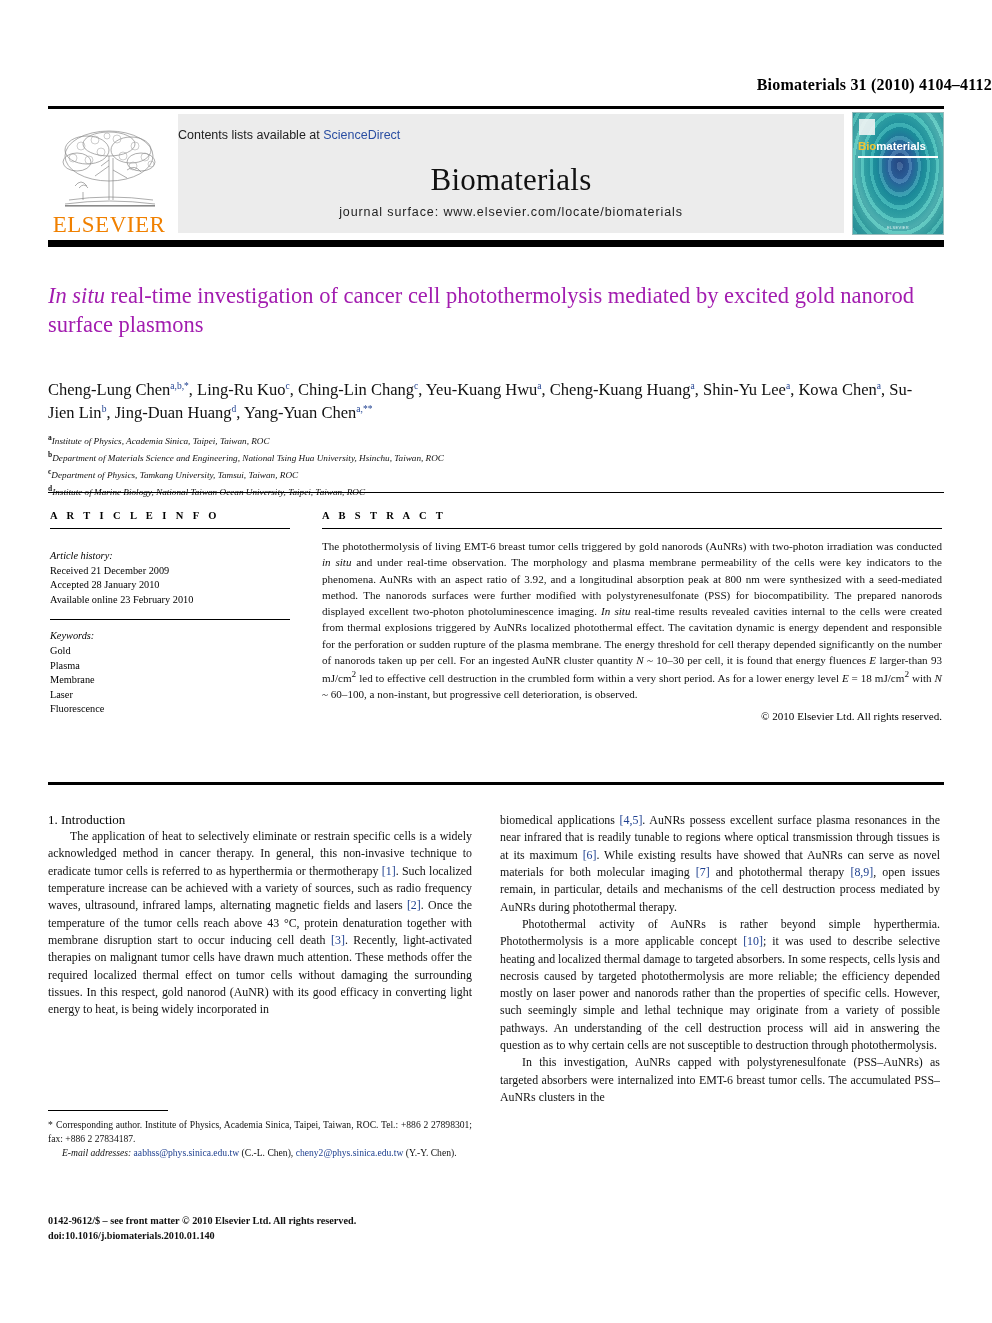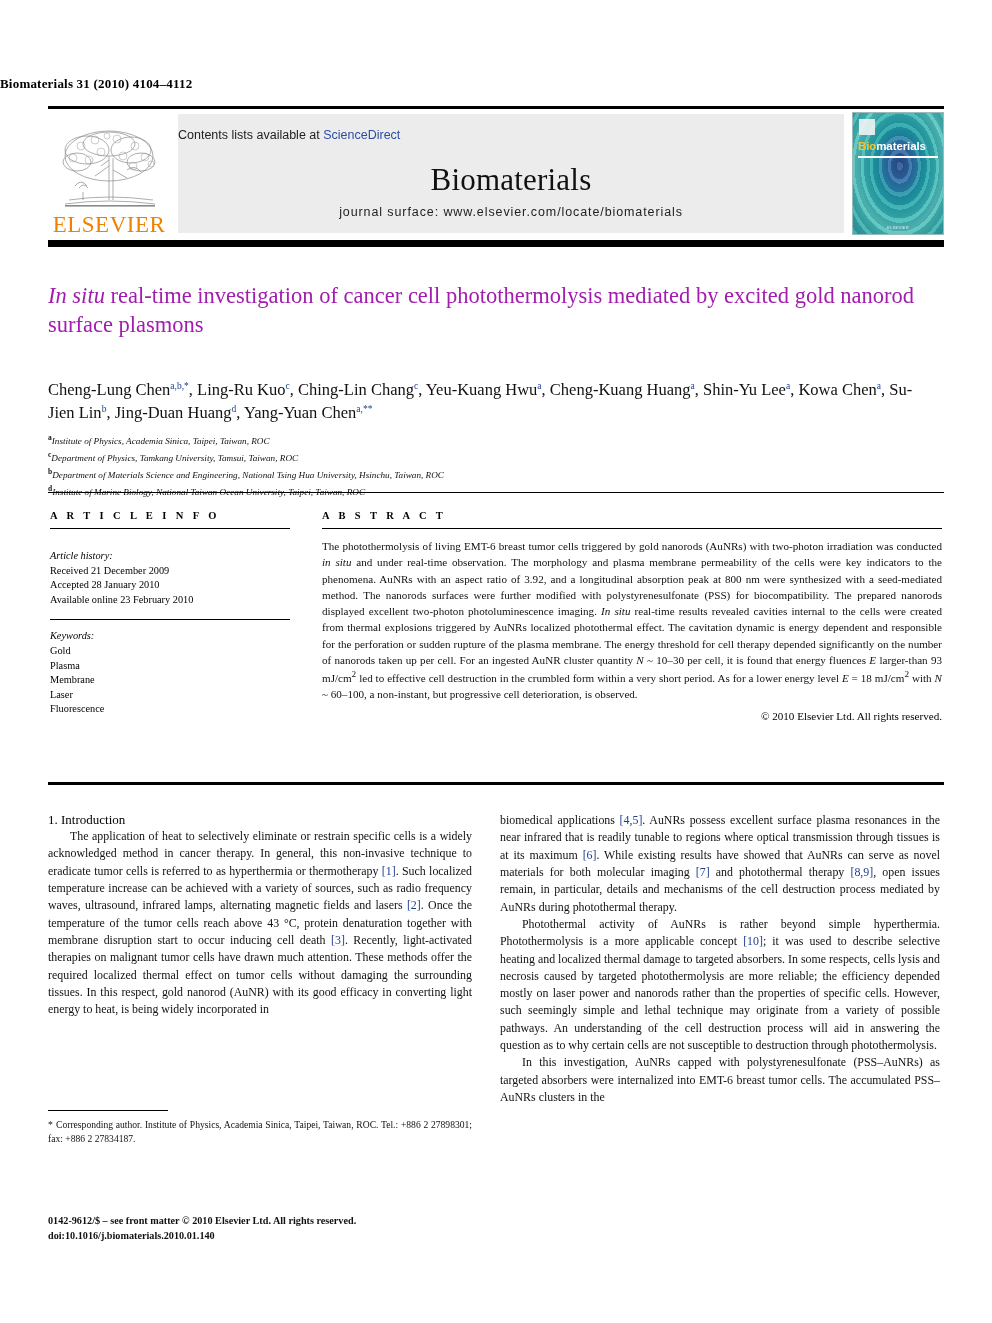--- a/index.html
+++ b/index.html
@@ -19,22 +19,22 @@
     left: 0; top: 0;
     width: 992px;
     height: 1323px;
     padding: 0;
   }
 
   
   .running-head {
     position: absolute;
     top: 76px; left: 0; right: 0;
-    text-align: left;
-    font-size: 13px;
+    text-align: right;
+    font-size: 16px;
     font-weight: bold;
     letter-spacing: .2px;
   }
 
   
   .masthead {
     position: absolute;
     left: 48px; top: 106px;
     width: 896px;
     height: 132px;
@@ -346,22 +346,22 @@
   </div>
 
   <div class="thick-rule"></div>
 
   <div class="article-title"><i>In situ</i><span> real-time investigation of cancer cell photothermolysis mediated by excited gold nanorod surface plasmons</span></div>
 
   <div class="authors"><span>Cheng-Lung Chen</span><sup>a,b,*</sup>, <span>Ling-Ru Kuo</span><sup>c</sup>, <span>Ching-Lin Chang</span><sup>c</sup>, <span>Yeu-Kuang Hwu</span><sup>a</sup>, <span>Cheng-Kuang Huang</span><sup>a</sup>, <span>Shin-Yu Lee</span><sup>a</sup>, <span>Kowa Chen</span><sup>a</sup>, <span>Su-Jien Lin</span><sup>b</sup>, <span>Jing-Duan Huang</span><sup>d</sup>, <span>Yang-Yuan Chen</span><sup>a,**</sup></div>
 
   <div class="affiliations">
       <div><sup>a</sup>Institute of Physics, Academia Sinica, Taipei, Taiwan, ROC</div>
+      <div><sup>b</sup>Department of Materials Science and Engineering, National Tsing Hua University, Hsinchu, Taiwan, ROC</div>
       <div><sup>c</sup>Department of Physics, Tamkang University, Tamsui, Taiwan, ROC</div>
-      <div><sup>b</sup>Department of Materials Science and Engineering, National Tsing Hua University, Hsinchu, Taiwan, ROC</div>
       <div><sup>d</sup>Institute of Marine Biology, National Taiwan Ocean University, Taipei, Taiwan, ROC</div>
     </div>
 
   <div class="band-rule-top"></div>
 
   <div class="info-col">
     <div class="sec-head">A R T I C L E  I N F O</div>
     <div class="hr-thin"></div>
     <div class="info-block">
       <div class="lbl">Article history:</div>
@@ -400,20 +400,21 @@
     <div id="right-paras">
         <p class="para" style="text-indent: 0px;">biomedical applications <span class="ref">[4,5]</span>. AuNRs possess excellent surface plasma resonances in the near infrared that is readily tunable to regions where optical transmission through tissues is at its maximum <span class="ref">[6]</span>. While existing results have showed that AuNRs can serve as novel materials for both molecular imaging <span class="ref">[7]</span> and photothermal therapy <span class="ref">[8,9]</span>, open issues remain, in particular, details and mechanisms of the cell destruction process mediated by AuNRs during photothermal therapy.</p>
         <p class="para">Photothermal activity of AuNRs is rather beyond simple hyperthermia. Photothermolysis is a more applicable concept <span class="ref">[10]</span>; it was used to describe selective heating and localized thermal damage to targeted absorbers. In some respects, cells lysis and necrosis caused by targeted photothermolysis are more reliable; the efficiency depended mostly on laser power and nanorods rather than the properties of specific cells. However, such seemingly simple and lethal technique may originate from a variety of possible pathways. An understanding of the cell destruction process will aid in answering the question as to why certain cells are not susceptible to destruction through photothermolysis.</p>
         <p class="para">In this investigation, AuNRs capped with polystyrenesulfonate (PSS–AuNRs) as targeted absorbers were internalized into EMT-6 breast tumor cells. The accumulated PSS–AuNRs clusters in the</p>
       </div>
   </div>
 
   <div class="footnote-area">
     <div class="fn-rule"></div>
     <div class="fn"><span class="mark">*</span><span> Corresponding author. Institute of Physics, Academia Sinica, Taipei, Taiwan, ROC. Tel.: +886 2 27898301; fax: +886 2 27834187.</span></div>
+    <div class="fn" style="text-indent:14px"><i>E-mail addresses:</i> <span class="mail">aabhss@phys.sinica.edu.tw</span><span> (C.-L. Chen), </span><span class="mail">cheny2@phys.sinica.edu.tw</span><span> (Y.-Y. Chen).</span></div>
   </div>
 
   <div class="imprint">
     <div>0142-9612/$ – see front matter © 2010 Elsevier Ltd. All rights reserved.</div>
     <div>doi:10.1016/j.biomaterials.2010.01.140</div>
   </div>
 
 </div>
 
 </body></html>

